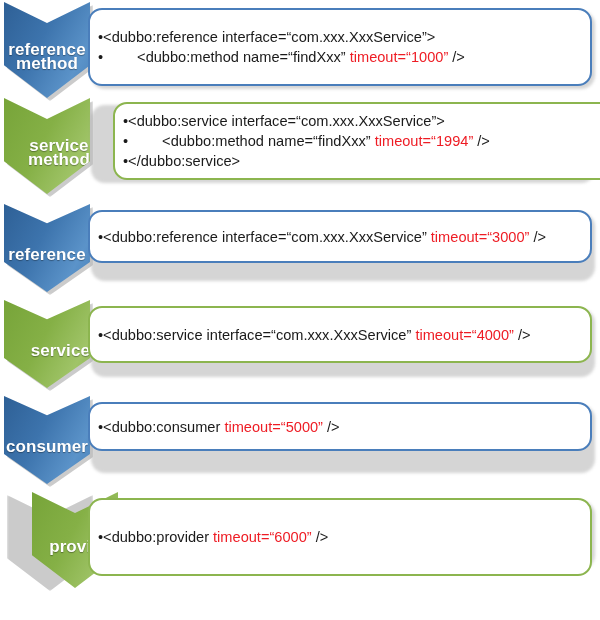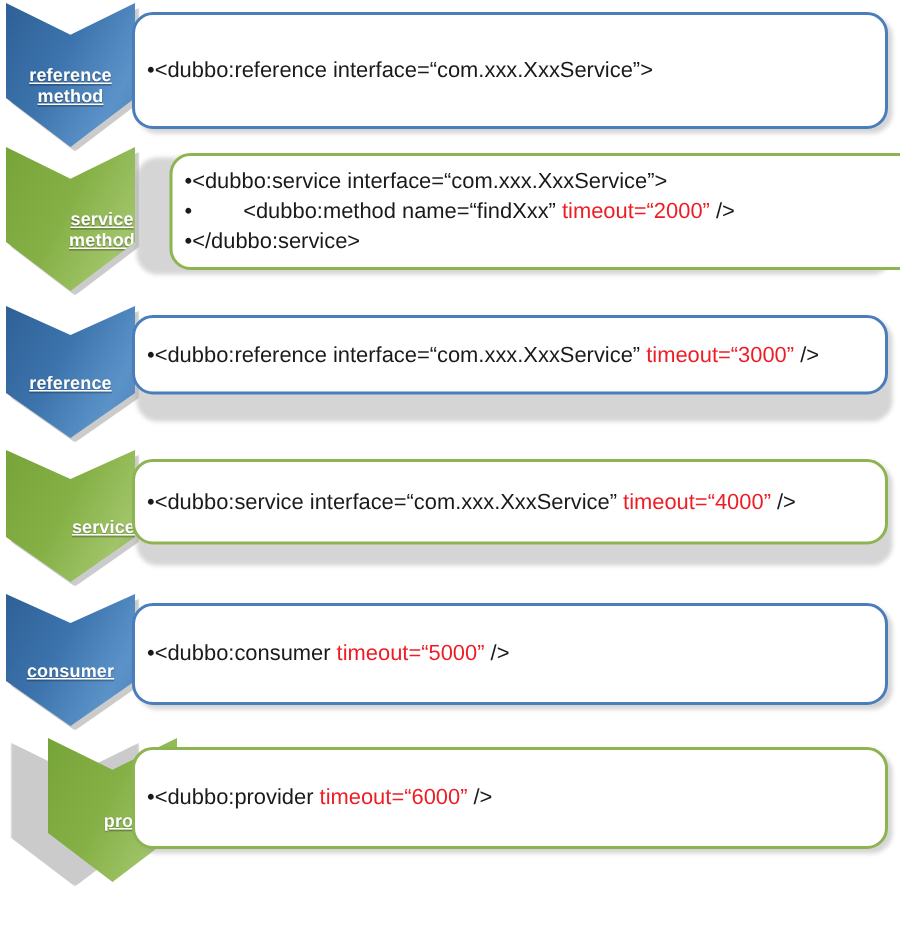--- a/index.html
+++ b/index.html
@@ -58,26 +58,25 @@
     background: linear-gradient(118deg, #2e6096 0%, #3d74ad 42%, #5b93c9 78%, #4a82ba 100%);
   }
   .chevron.green {
     background: linear-gradient(118deg, #77a439 0%, #85b046 45%, #a0c468 80%, #8cb54f 100%);
     justify-content: flex-end;
   }
   .chevron-label {
     position: relative;
     color: #ffffff;
     font-weight: bold;
-    font-size: 12px;
+    font-size: 17px;
     line-height: 14.5px;
     text-shadow: 0 1px 1px rgba(0,0,0,0.35);
     padding-top: 14px;
     letter-spacing: 0.1px;
-    text-decoration: underline;
   }
 
   
   .box-wrap {
     position: absolute;
     left: 88px;
     top: 0;
     width: 504px;
   }
   .box-shadow {
@@ -134,38 +133,39 @@
           <div class="chevron-label">
             <div>reference</div>
             <div>method</div>
           </div>
         </div>
       </div>
       <div class="box-wrap" style="top: 6px;">
         <div class="box-shadow" style="height: 78px;"></div>
         <div class="box" style="height: 78px;">
           <div class="code-line"><span class="bullet">•</span><span>&lt;dubbo:reference interface=“com.xxx.XxxService”&gt;</span></div>
+          <div class="code-line"><span class="bullet">•</span><span class="indent"></span><span>&lt;dubbo:method name=“findXxx” </span><span class="hl">timeout=“1000”</span><span> /&gt;</span></div>
         </div>
       </div>
     </div>
     <div class="row" style="top: 98px;">
       <div class="chevron-wrap" style="height: 96px;">
         <div class="chevron-shadow" style="height: 96px;"></div>
         <div class="chevron green" style="height: 96px;">
           <div class="chevron-label">
             <div>service</div>
             <div>method</div>
           </div>
         </div>
       </div>
       <div class="box-wrap" style="top: 4px; padding-left: 25px;">
         <div class="box-shadow" style="height: 78px;"></div>
         <div class="box green-b" style="height: 78px;">
           <div class="code-line"><span class="bullet">•</span><span>&lt;dubbo:service interface=“com.xxx.XxxService”&gt;</span></div>
-          <div class="code-line"><span class="bullet">•</span><span class="indent"></span><span>&lt;dubbo:method name=“findXxx” </span><span class="hl">timeout=“2000”</span><span> /&gt;</span></div>
+          <div class="code-line"><span class="bullet">•</span><span class="indent"></span><span>&lt;dubbo:method name=“findXxx” </span><span class="hl">timeout=“1994”</span><span> /&gt;</span></div>
           <div class="code-line"><span class="bullet">•</span><span>&lt;/dubbo:service&gt;</span></div>
         </div>
       </div>
     </div>
     <div class="row" style="top: 204px;">
       <div class="chevron-wrap" style="height: 88px;">
         <div class="chevron-shadow" style="height: 88px;"></div>
         <div class="chevron blue" style="height: 88px;">
           <div class="chevron-label">
             <div>reference</div>
@@ -199,34 +199,34 @@
       <div class="chevron-wrap" style="height: 88px;">
         <div class="chevron-shadow" style="height: 88px;"></div>
         <div class="chevron blue" style="height: 88px;">
           <div class="chevron-label">
             <div>consumer</div>
           </div>
         </div>
       </div>
       <div class="box-wrap" style="top: 6px;">
         <div class="box-shadow" style="height: 68px;"></div>
-        <div class="box" style="height: 68px;">
+        <div class="box" style="height: 49px;">
           <div class="code-line"><span class="bullet">•</span><span>&lt;dubbo:consumer </span><span class="hl">timeout=“5000”</span><span> /&gt;</span></div>
         </div>
       </div>
     </div>
     <div class="row" style="top: 492px;">
       <div class="chevron-wrap" style="height: 96px;">
         <div class="chevron-shadow" style="height: 96px;"></div>
         <div class="chevron green" style="height: 96px; margin-left: 28px;">
           <div class="chevron-label">
             <div>provider</div>
           </div>
         </div>
       </div>
       <div class="box-wrap" style="top: 6px;">
         <div class="box-shadow" style="height: 68px;"></div>
-        <div class="box green-b" style="height: 68px;">
+        <div class="box green-b" style="height: 78px;">
           <div class="code-line"><span class="bullet">•</span><span>&lt;dubbo:provider </span><span class="hl">timeout=“6000”</span><span> /&gt;</span></div>
         </div>
       </div>
     </div>
   </div>
 
 </body></html>

